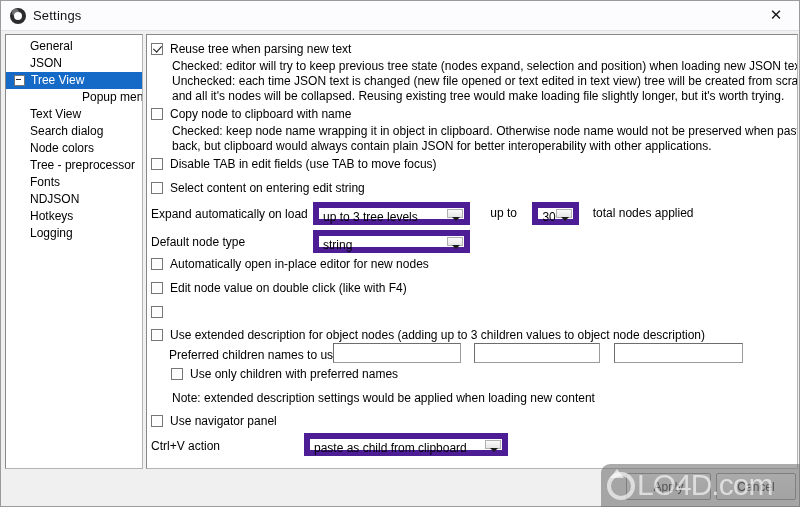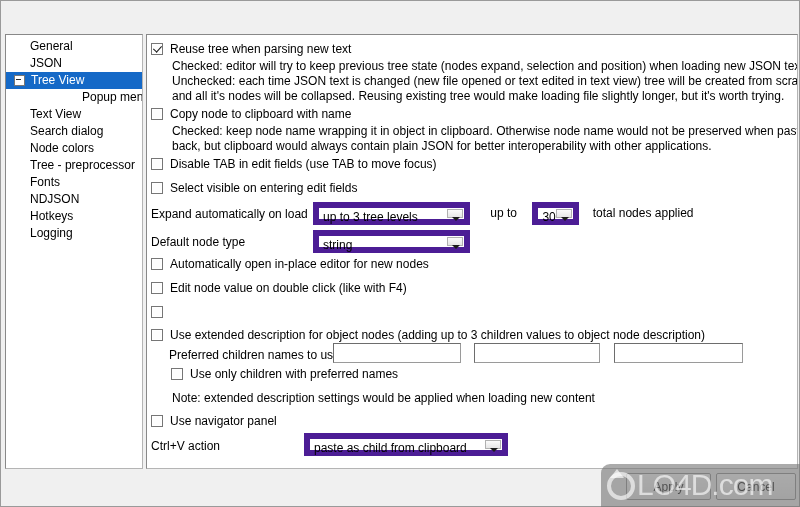--- a/index.html
+++ b/index.html
@@ -130,20 +130,25 @@
     content:"";position:absolute;left:-1px;top:-7px;
     border-left:7px solid transparent;border-right:7px solid transparent;
     border-bottom:9px solid rgba(255,255,255,.66);
   }
 </style>
 </head>
 <body>
 
 <div class="window">
 
+  <div class="titlebar">
+    <div class="app-icon"></div>
+    <span class="title-text">Settings</span>
+    <div class="close-btn">✕</div>
+  </div>
 
   <div class="sidebar">
     <div class="tree" id="tree-root">
         <div class="tree-item">
           <span class="spacer"></span>
           <span class="lbl">General</span>
         </div>
         <div class="tree-item">
           <span class="spacer"></span>
           <span class="lbl">JSON</span>
@@ -204,21 +209,21 @@
       <span class="cb"></span><span class="cb-label">Copy node to clipboard with name</span>
     </div>
     <div class="row desc" style="left:25px;top:89px;">Checked: keep node name wrapping it in object in clipboard. Otherwise node name would not be preserved when pasting</div>
     <div class="row desc" style="left:25px;top:104px;">back, but clipboard would always contain plain JSON for better interoperability with other applications.</div>
 
     <div class="row" style="left:4px;top:122px;">
       <span class="cb"></span><span class="cb-label">Disable TAB in edit fields (use TAB to move focus)</span>
     </div>
 
     <div class="row" style="left:4px;top:146px;">
-      <span class="cb"></span><span class="cb-label">Select visible on entering edit fields</span>
+      <span class="cb"></span><span class="cb-label">Select content on entering edit string</span>
     </div>
 
     <div class="row lbl-plain" style="left:4px;top:172px;">Expand automatically on load</div>
     <div class="row" style="left:166px;top:167px;">
       <div class="combo" style="width:157px;">
         <span class="val">up to 3 tree levels</span>
         <span class="arrow-box"></span>
       </div>
       <span class="lbl-plain" style="margin-left:17px;">up to</span>
       <div class="combo" style="width:47px;margin-left:12px;">

